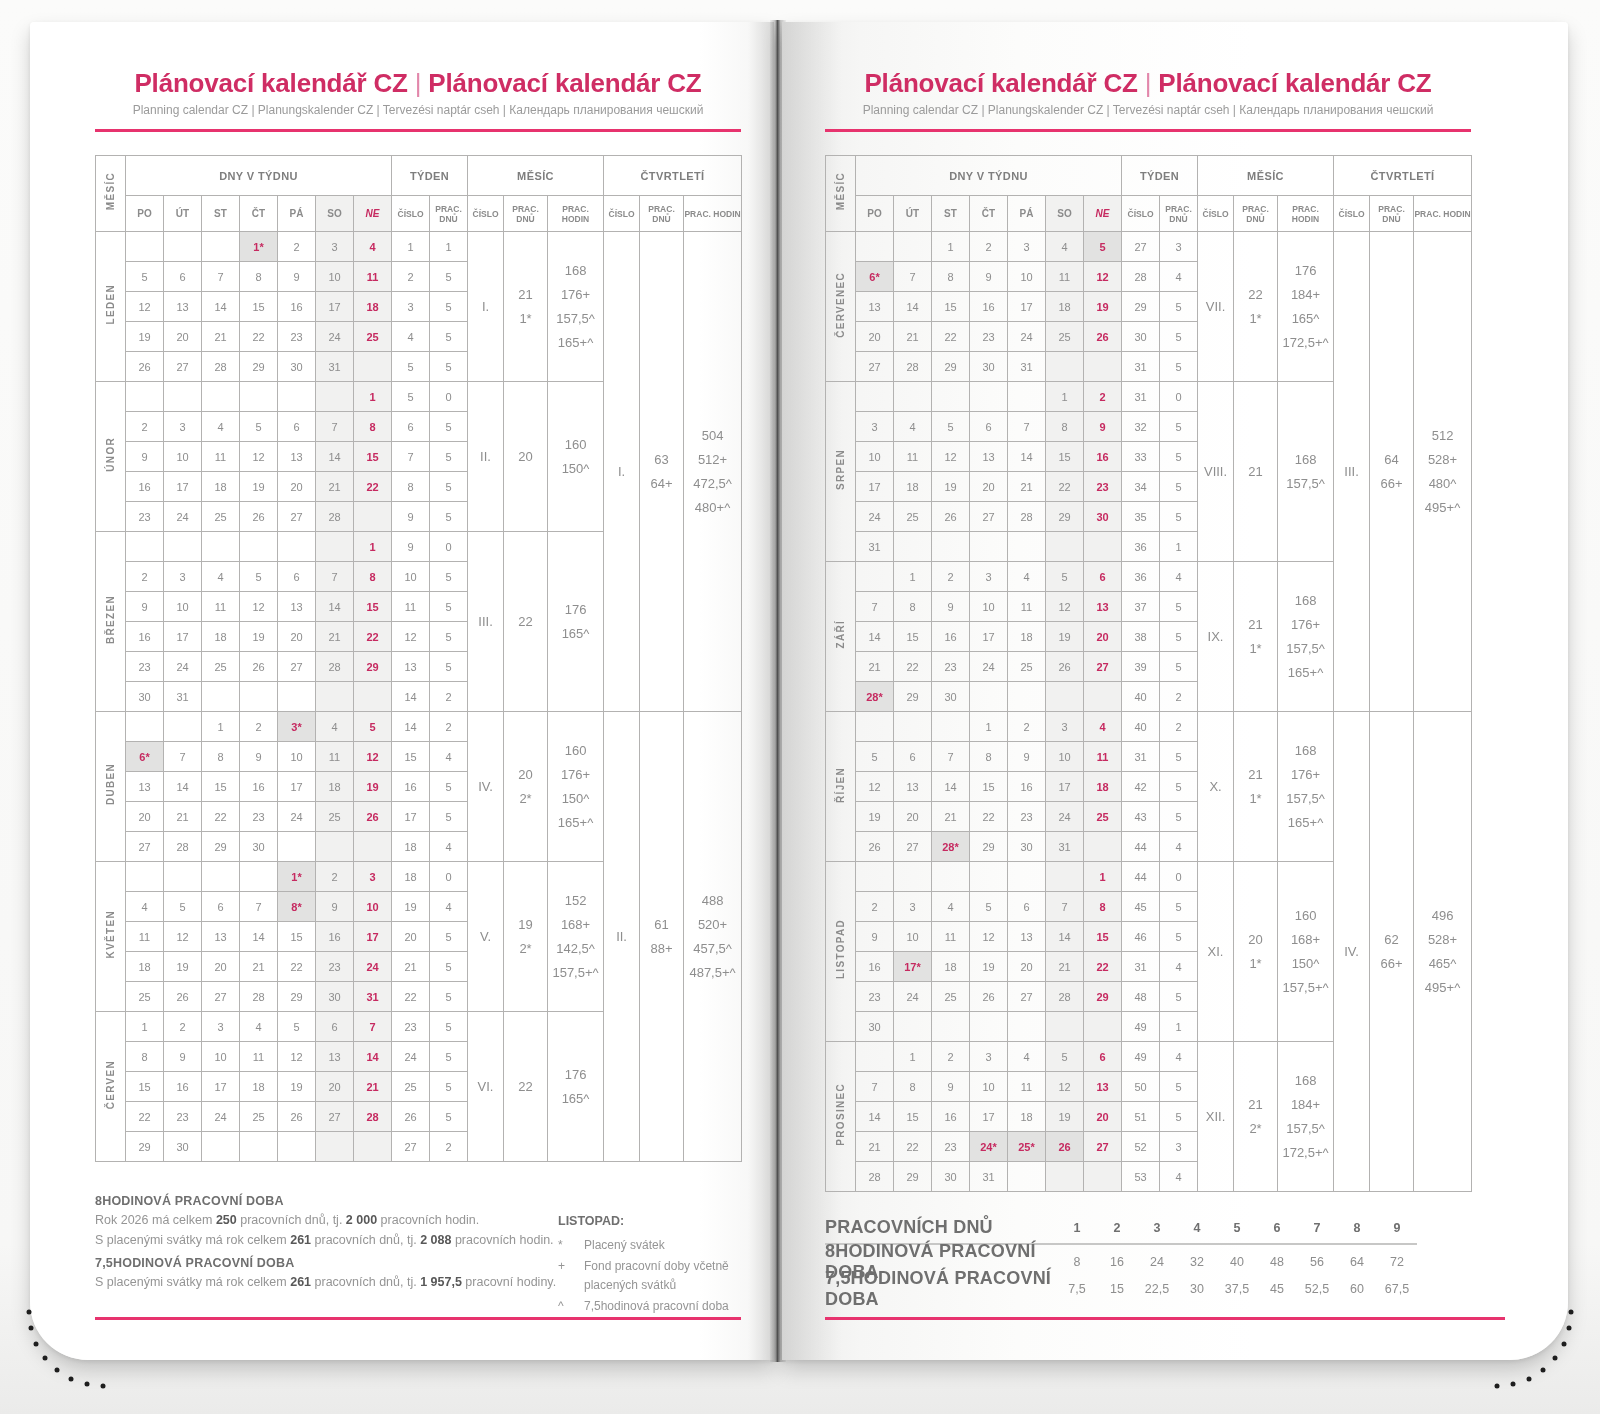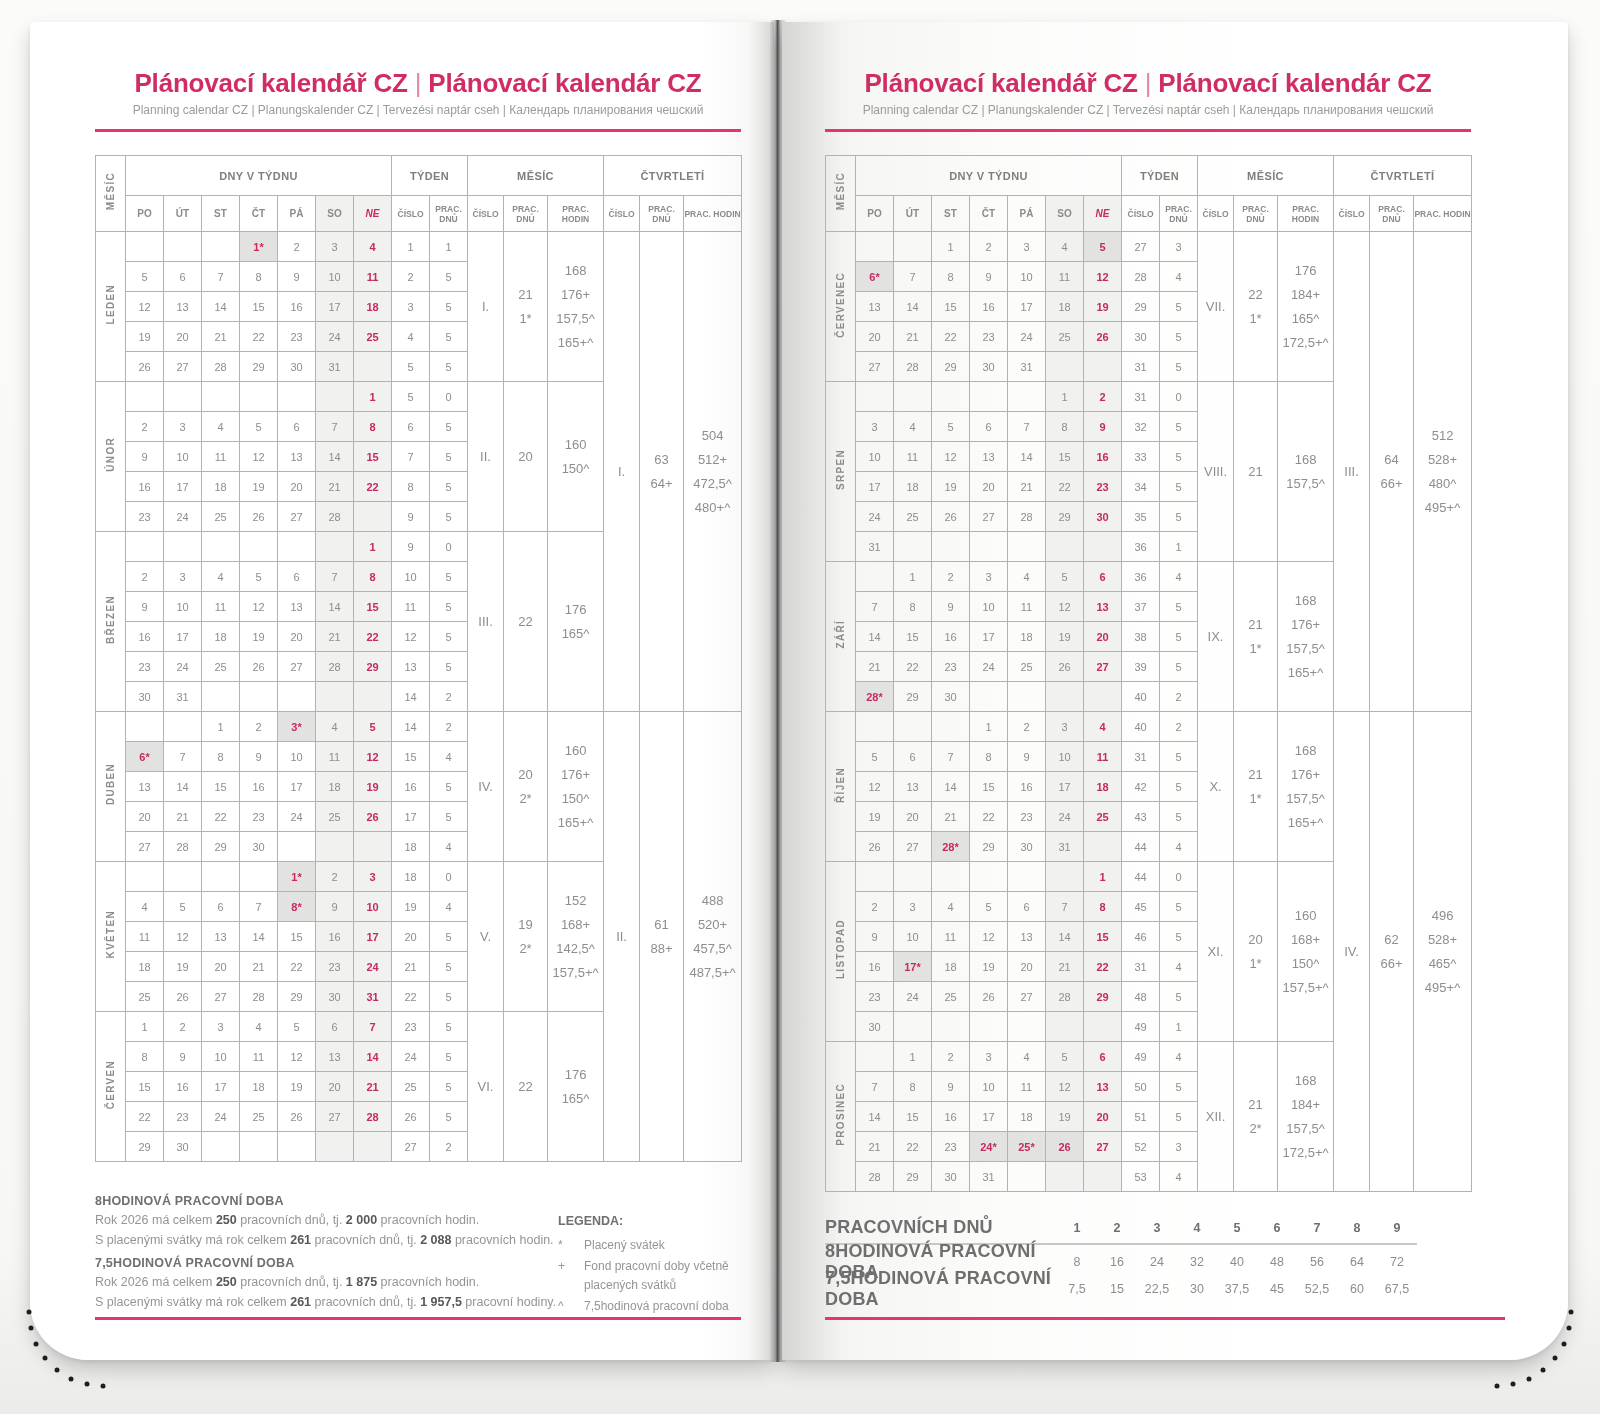--- a/index.html
+++ b/index.html
@@ -528,24 +528,23 @@
             <td class="wk">27</td>
             <td class="wk">2</td>
           </tr>
         </tbody>
       </table>
     <div class="footer-info" id="footer-left">
         <div class="fsec-title">8HODINOVÁ PRACOVNÍ DOBA</div>
         <div class="fline"><span>Rok 2026 má celkem </span><b>250</b><span> pracovních dnů, tj. </span><b>2 000</b><span> pracovních hodin.</span></div>
         <div class="fline"><span>S placenými svátky má rok celkem </span><b>261</b><span> pracovních dnů, tj. </span><b>2 088</b><span> pracovních hodin.</span></div>
         <div class="fsec-title">7,5HODINOVÁ PRACOVNÍ DOBA</div>
-        <div class="fline"><span>Rok 2026 má celkem </span><b>250</b><span> pracovních dnů, tj. </span><b>1 875</b><span> pracovních hodin.</span></div>
         <div class="fline"><span>S placenými svátky má rok celkem </span><b>261</b><span> pracovních dnů, tj. </span><b>1 957,5</b><span> pracovní hodiny.</span></div>
         <div class="legend">
-          <div class="legend-title">LEGENDA:</div>
+          <div class="legend-title">LISTOPAD:</div>
           <div class="legend-item">
             <span class="legend-sym">*</span>
             <span>Placený svátek</span>
           </div>
           <div class="legend-item">
             <span class="legend-sym">+</span>
             <span>Fond pracovní doby včetně placených svátků</span>
           </div>
           <div class="legend-item">
             <span class="legend-sym">^</span>

